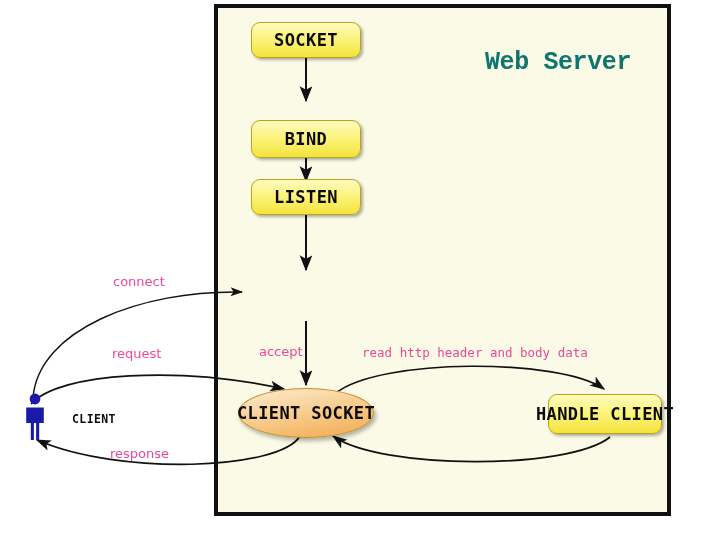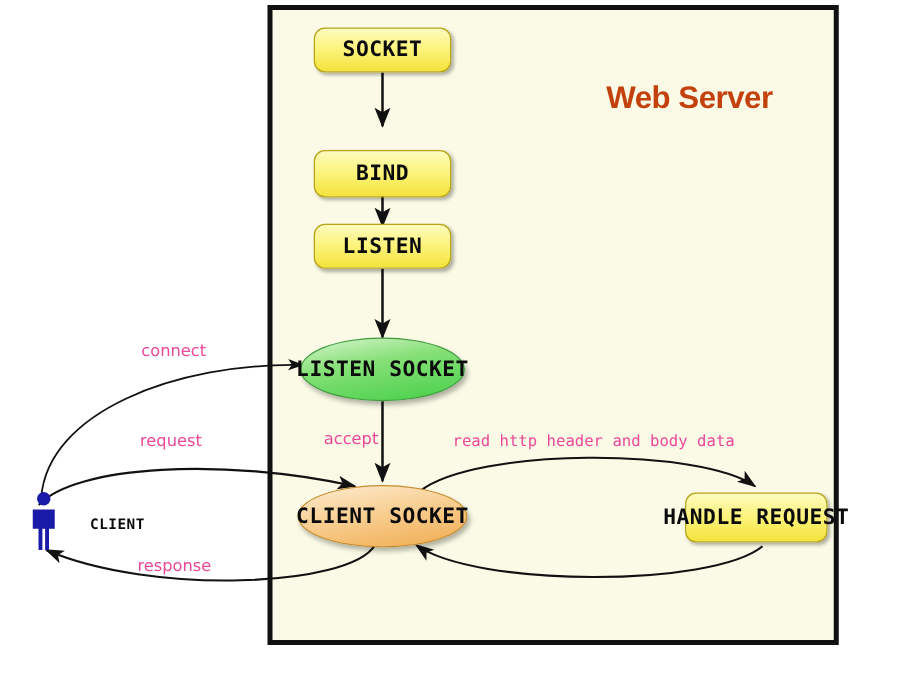--- a/index.html
+++ b/index.html
@@ -23,26 +23,26 @@
     top: 4px;
     width: 457px;
     height: 512px;
     background: #fafae6;
     border: 4px solid #111111;
     box-sizing: border-box;
   }
   #server-title {
     position: absolute;
     left: 485px;
-    top: 64px;
+    top: 48px;
     width: 180px;
-    font-family: Liberation Sans, sans-serif;
+    font-family: Liberation Mono, monospace;
     font-size: 25px;
     font-weight: bold;
-    color: #c2410c;
+    color: #0f766e;
     letter-spacing: -0.4px;
     white-space: nowrap;
   }
 
   
   #wires {
     position: absolute;
     left: 0; top: 0;
     width: 724px;
     height: 540px;
@@ -152,25 +152,24 @@
 
     <path d="M610,437 C570,470 380,470 333,436" fill="none" stroke="#111111" stroke-width="1.7" marker-end="url(#ah-thin)"></path>
   </svg>
 
   <div class="node rect-node" style="left:251px; top:22px; width:110px; height:36px;">SOCKET</div>
 
   <div class="node rect-node" style="left:251px; top:120px; width:110px; height:38px;">BIND</div>
 
   <div class="node rect-node" style="left:251px; top:179px; width:110px; height:36px;">LISTEN</div>
 
-  <div class="node ellipse-node ellipse-green" style="left:240px; top:270px; width:132px; height:51px;">LISTEN SOCKET</div>
 
   <div class="node ellipse-node ellipse-orange" style="left:238px; top:388px; width:136px; height:50px;">CLIENT SOCKET</div>
 
-  <div class="node rect-node" style="left:548px; top:394px; width:114px; height:40px;">HANDLE REQUEST</div>
+  <div class="node rect-node" style="left:548px; top:394px; width:114px; height:40px;">HANDLE CLIENT</div>
 
   <div class="edge-label label-sans" style="left:113px; top:274px;">connect</div>
 
   <div class="edge-label label-sans" style="left:112px; top:346px;">request</div>
 
   <div class="edge-label label-sans" style="left:259px; top:344px;">accept</div>
 
   <div class="edge-label label-sans" style="left:110px; top:446px;">response</div>
 
   <div class="edge-label label-mono" style="left:362px; top:345px;">read http header and body data</div>

